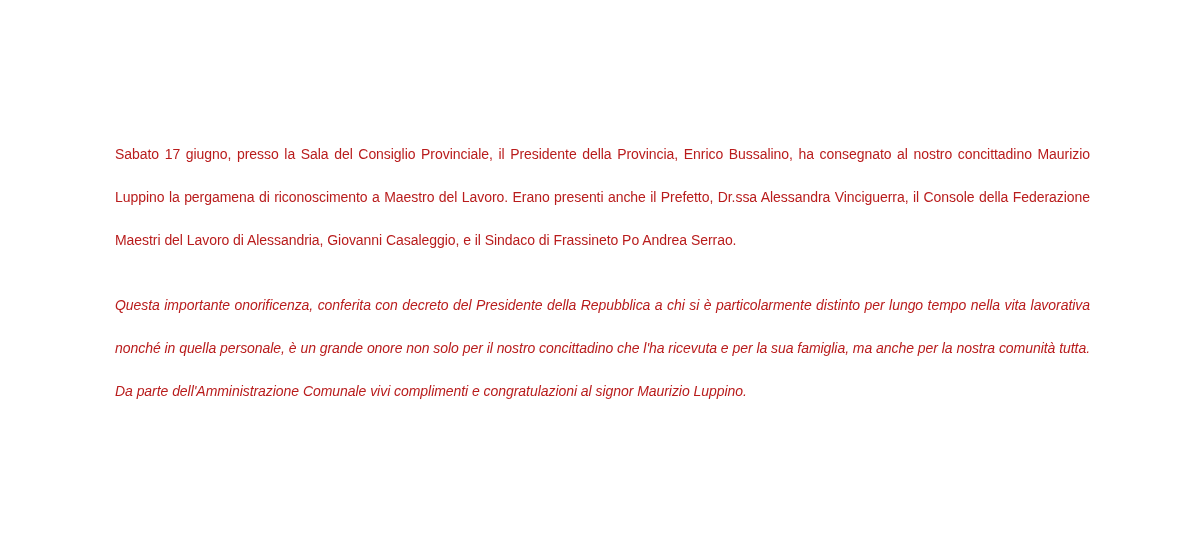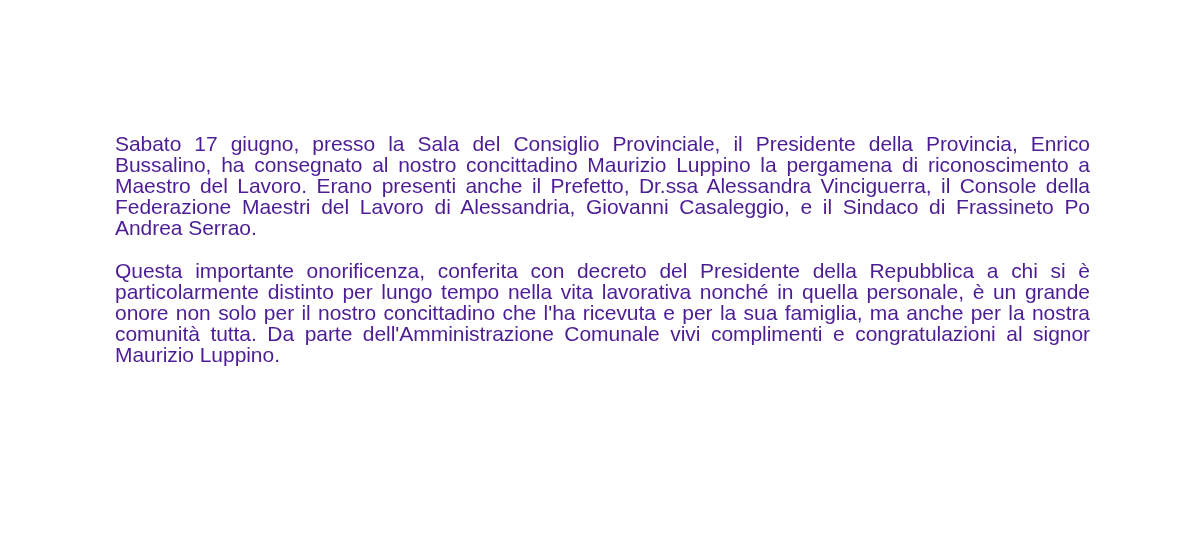--- a/index.html
+++ b/index.html
@@ -22,29 +22,30 @@
     box-sizing: border-box;
   }
   .content {
     position: absolute;
     left: 115px;
     top: 133px;
     width: 975px;
   }
   .para {
     margin: 0 0 22px 0;
-    font-size: 21px;
-    line-height: 21px;
+    font-size: 14px;
+    line-height: 43px;
     text-align: justify;
     text-justify: inter-word;
-    color: #4c1d95;
+    color: #b91c1c;
     letter-spacing: -0.05px;
   }
   .para:last-child {
     margin-bottom: 4px;
+    font-style: italic;
   }
 </style>
 </head>
 <body>
 
 <div class="page">
   <div class="content">
     <p class="para">Sabato 17 giugno, presso la Sala del Consiglio Provinciale, il Presidente della Provincia, Enrico Bussalino, ha consegnato al nostro concittadino Maurizio Luppino la pergamena di riconoscimento a Maestro del Lavoro. Erano presenti anche il Prefetto, Dr.ssa Alessandra Vinciguerra, il Console della Federazione Maestri del Lavoro di Alessandria, Giovanni Casaleggio, e il Sindaco di Frassineto Po Andrea Serrao.</p>
     <p class="para">Questa importante onorificenza, conferita con decreto del Presidente della Repubblica a chi si è particolarmente distinto per lungo tempo nella vita lavorativa nonché in quella personale, è un grande onore non solo per il nostro concittadino che l'ha ricevuta e per la sua famiglia, ma anche per la nostra comunità tutta. Da parte dell'Amministrazione Comunale vivi complimenti e congratulazioni al signor Maurizio Luppino.</p>
   </div>

